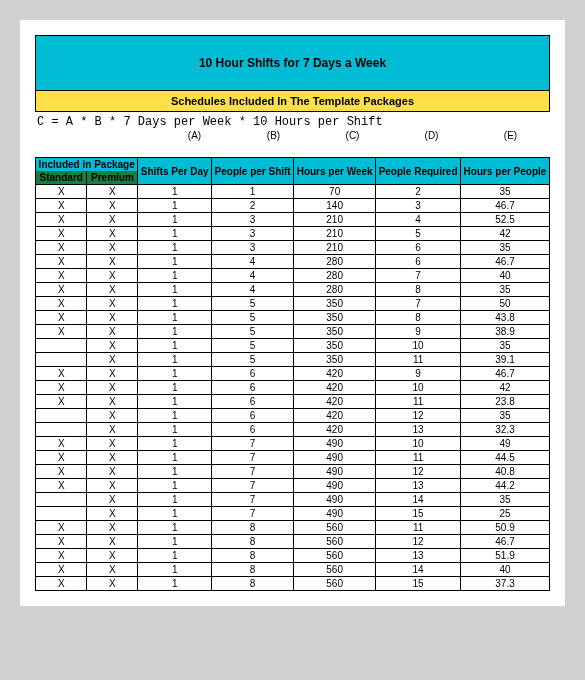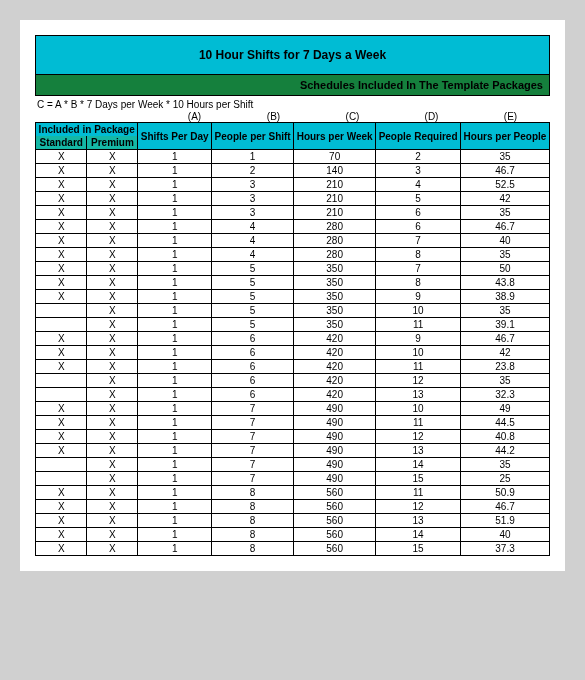--- a/index.html
+++ b/index.html
@@ -15,59 +15,60 @@
     }
     .page {
       background: white;
       width: 545px;
       padding: 15px;
     }
     .title-bar {
       background: #00bcd4;
       text-align: center;
       font-weight: bold;
-      padding: 12px 6px;
+      padding: 20px 6px;
       border: 1px solid #000;
       font-size: 12px;
     }
     .subtitle-bar {
-      background: #15803d;
-      text-align: right;
+      background: #fde047;
+      text-align: center;
       font-weight: bold;
       padding: 4px 6px;
       border: 1px solid #000;
       border-top: none;
       font-size: 11px;
     }
     .formula-line {
-      font-size: 10px;
+      font-size: 12px;
       margin: 3px 0 1px 2px;
+      font-family: Liberation Mono, monospace;
     }
     table {
       border-collapse: collapse;
       width: 100%;
-      margin-top: 0;
+      margin-top: 16px;
     }
     th, td {
       border: 1px solid #000;
       text-align: center;
       padding: 1px 2px;
       font-size: 10px;
     }
     th {
       background: #00bcd4;
       font-weight: bold;
       font-size: 10px;
     }
     .header-row-top th {
       background: #00bcd4;
       border-bottom: none;
     }
     .header-row-bottom th {
-      background: #14b8a6;
+      background: #15803d;
       border-top: none;
     }
     td {
       background: white;
     }
 
     .abv-row {
       display: flex;
       justify-content: space-around;
       font-size: 10px;

